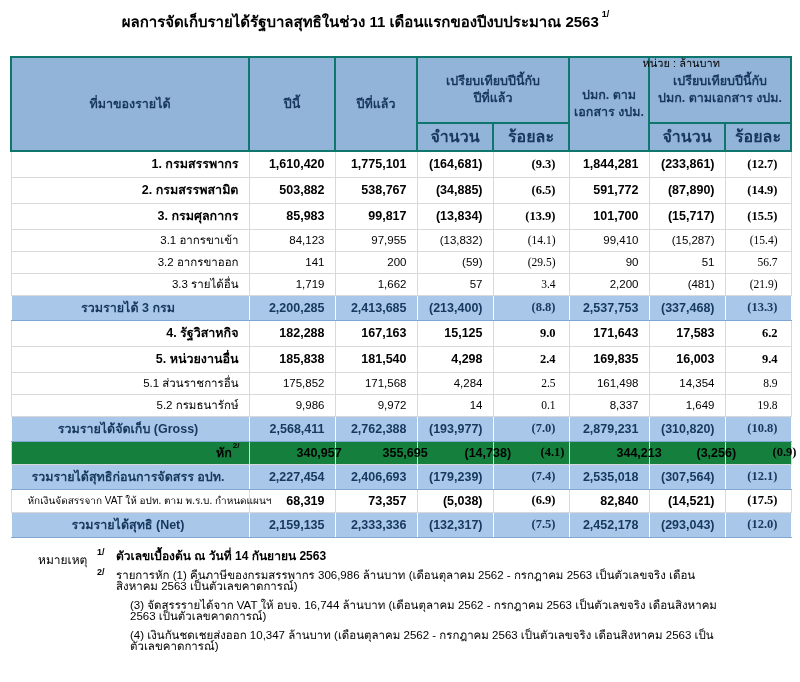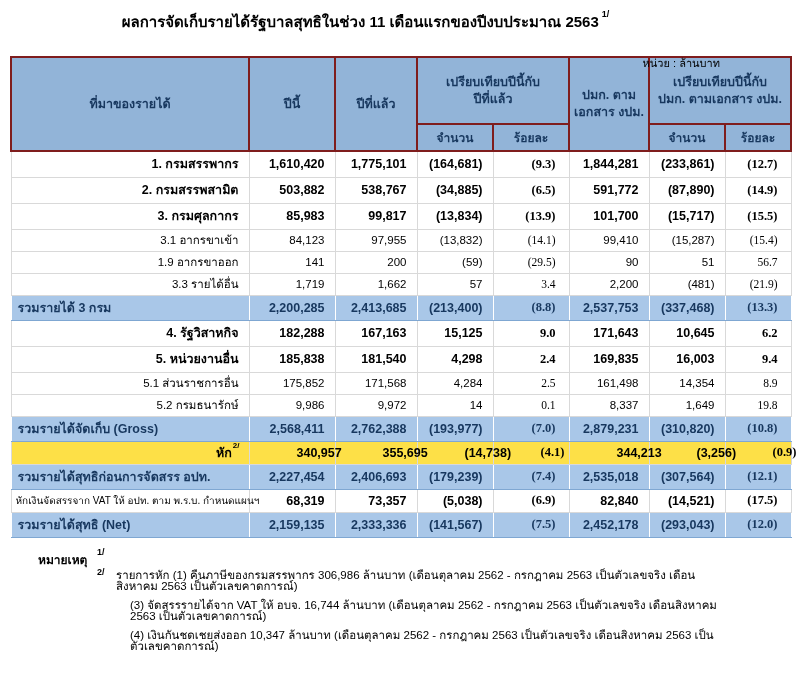--- a/index.html
+++ b/index.html
@@ -19,49 +19,49 @@
   .unit-label { position:absolute; right:8px; top:54px; font-size:11px; color:#000; }
 
   
   table.rev { border-collapse:collapse; table-layout:fixed; width:780px; margin:22px 0 0 10px; }
   table.rev col.c0{width:238px} table.rev col.c1{width:86px} table.rev col.c2{width:82px}
   table.rev col.c3{width:76px}  table.rev col.c4{width:76px} table.rev col.c5{width:80px}
   table.rev col.c6{width:76px}  table.rev col.c7{width:66px}
 
   thead th {
     background:#92b4d8; color:#17375e; font-weight:bold; font-size:12.5px;
-    border:2px solid #7f1d1d; text-align:center; vertical-align:middle; line-height:1.35;
+    border:2px solid #0f766e; text-align:center; vertical-align:middle; line-height:1.35;
     padding:2px 1px;
   }
   thead tr.h1 th.tall { height:94px; }
   thead tr.h1 th.grp  { height:66px; }
-  thead tr.h2 th { height:26px; font-size:12px; }
+  thead tr.h2 th { height:26px; font-size:16px; }
 
   tbody td { border:1px solid #d9d9d9; font-size:12.5px; padding:0 10px; vertical-align:middle; }
   tbody td.lbl { text-align:right; padding-left:6px; }
   tbody td.num { text-align:right; }
   tbody td.pct { padding-right:13px;font-family:Liberation Serif, serif; }
 
   tr.r-main td { height:26px; font-weight:bold; }
   tr.r-sub  td { height:22px; font-weight:normal; font-size:11.5px; }
   tr.r-sub  td.lbl { padding-left:20px;margin-left:28px; }
-  tr.r-deduct td { height:23px; font-weight:bold; background:#fde047;padding-left:47px; }
+  tr.r-deduct td { height:23px; font-weight:bold; background:#15803d;padding-left:47px; }
   tr.r-deduct td.lbl sup { font-size:8px; font-weight:bold; position:relative; top:-3px; left:1px; }
   tr.r-small td { height:23px; font-weight:bold; }
-  tr.r-small td.lbl { font-weight:normal; font-size:10px; padding-left:4px; white-space:nowrap;margin-left:8px; }
+  tr.r-small td.lbl { font-weight:normal; font-size:10px; padding-left:16px; white-space:nowrap;margin-left:8px; }
   tr.r-total td {
     height:25px; background:#a9c7e8; color:#17375e; font-weight:bold;
     border-left:1px solid #ffffff; border-right:1px solid #ffffff;
     border-top:1px solid #7fa7d2; border-bottom:1px solid #7fa7d2;
   }
-  tr.r-total td.lbl { text-align:left; font-size:12.5px; }
+  tr.r-total td.lbl { text-align:center; font-size:12.5px; }
 
   
   .notes { margin:10px 0 0 38px; font-size:11.5px; line-height:1.0; }
-  .notes-heading { position:absolute; left:38px; font-weight:bold; font-size:12px; }
+  .notes-heading { position:absolute; left:38px; font-weight:normal; font-size:12px; }
   .note-line { position:relative; padding-left:78px; margin-bottom:7px; min-height:13px; }
   .note-line .marker { position:absolute; left:59px; top:-2px; font-size:9px; font-weight:bold; }
   .note-line.bold span.txt { font-weight:bold; font-size:12px; }
   .note-line.ind { padding-left:92px; }
 </style>
 </head>
 <body>
 
 <div class="page">
 
@@ -141,21 +141,21 @@
           <td class="lbl"><span>3.1 อากรขาเข้า</span></td>
           <td class="num">84,123</td>
           <td class="num">97,955</td>
           <td class="num">(13,832)</td>
           <td class="num pct">(14.1)</td>
           <td class="num">99,410</td>
           <td class="num">(15,287)</td>
           <td class="num pct">(15.4)</td>
         </tr>
         <tr class="r-sub">
-          <td class="lbl"><span>1.9 อากรขาออก</span></td>
+          <td class="lbl"><span>3.2 อากรขาออก</span></td>
           <td class="num">141</td>
           <td class="num">200</td>
           <td class="num">(59)</td>
           <td class="num pct">(29.5)</td>
           <td class="num">90</td>
           <td class="num">51</td>
           <td class="num pct">56.7</td>
         </tr>
         <tr class="r-sub">
           <td class="lbl"><span>3.3 รายได้อื่น</span></td>
@@ -177,21 +177,21 @@
           <td class="num">(337,468)</td>
           <td class="num pct">(13.3)</td>
         </tr>
         <tr class="r-main">
           <td class="lbl"><span>4. รัฐวิสาหกิจ</span></td>
           <td class="num">182,288</td>
           <td class="num">167,163</td>
           <td class="num">15,125</td>
           <td class="num pct">9.0</td>
           <td class="num">171,643</td>
-          <td class="num">10,645</td>
+          <td class="num">17,583</td>
           <td class="num pct">6.2</td>
         </tr>
         <tr class="r-main">
           <td class="lbl"><span>5. หน่วยงานอื่น</span></td>
           <td class="num">185,838</td>
           <td class="num">181,540</td>
           <td class="num">4,298</td>
           <td class="num pct">2.4</td>
           <td class="num">169,835</td>
           <td class="num">16,003</td>
@@ -254,33 +254,33 @@
           <td class="num">(5,038)</td>
           <td class="num pct">(6.9)</td>
           <td class="num">82,840</td>
           <td class="num">(14,521)</td>
           <td class="num pct">(17.5)</td>
         </tr>
         <tr class="r-total">
           <td class="lbl"><span>รวมรายได้สุทธิ (Net)</span></td>
           <td class="num">2,159,135</td>
           <td class="num">2,333,336</td>
-          <td class="num">(141,567)</td>
+          <td class="num">(132,317)</td>
           <td class="num pct">(7.5)</td>
           <td class="num">2,452,178</td>
           <td class="num">(293,043)</td>
           <td class="num pct">(12.0)</td>
         </tr>
       </tbody>
   </table>
 
   <div class="notes-wrap" style="position:relative; margin-top:12px;">
     <div class="notes-heading">หมายเหตุ</div>
     <div class="notes">
-        <div class="note-line bold"><span class="marker">1/</span></div>
+        <div class="note-line bold"><span class="marker">1/</span><span class="txt">ตัวเลขเบื้องต้น ณ วันที่ 14 กันยายน 2563</span></div>
         <div class="note-line"><span class="marker">2/</span><span class="txt">รายการหัก (1) คืนภาษีของกรมสรรพากร 306,986 ล้านบาท (เดือนตุลาคม 2562 - กรกฎาคม 2563 เป็นตัวเลขจริง เดือนสิงหาคม 2563 เป็นตัวเลขคาดการณ์)</span></div>
         <div class="note-line ind"><span class="txt">(3) จัดสรรรายได้จาก VAT ให้ อบจ. 16,744 ล้านบาท (เดือนตุลาคม 2562 - กรกฎาคม 2563 เป็นตัวเลขจริง เดือนสิงหาคม 2563 เป็นตัวเลขคาดการณ์)</span></div>
         <div class="note-line ind"><span class="txt">(4) เงินกันชดเชยส่งออก 10,347 ล้านบาท (เดือนตุลาคม 2562 - กรกฎาคม 2563 เป็นตัวเลขจริง เดือนสิงหาคม 2563 เป็นตัวเลขคาดการณ์)</span></div>
       </div>
 
   </div>
 
 </div>
 
 </body></html>

